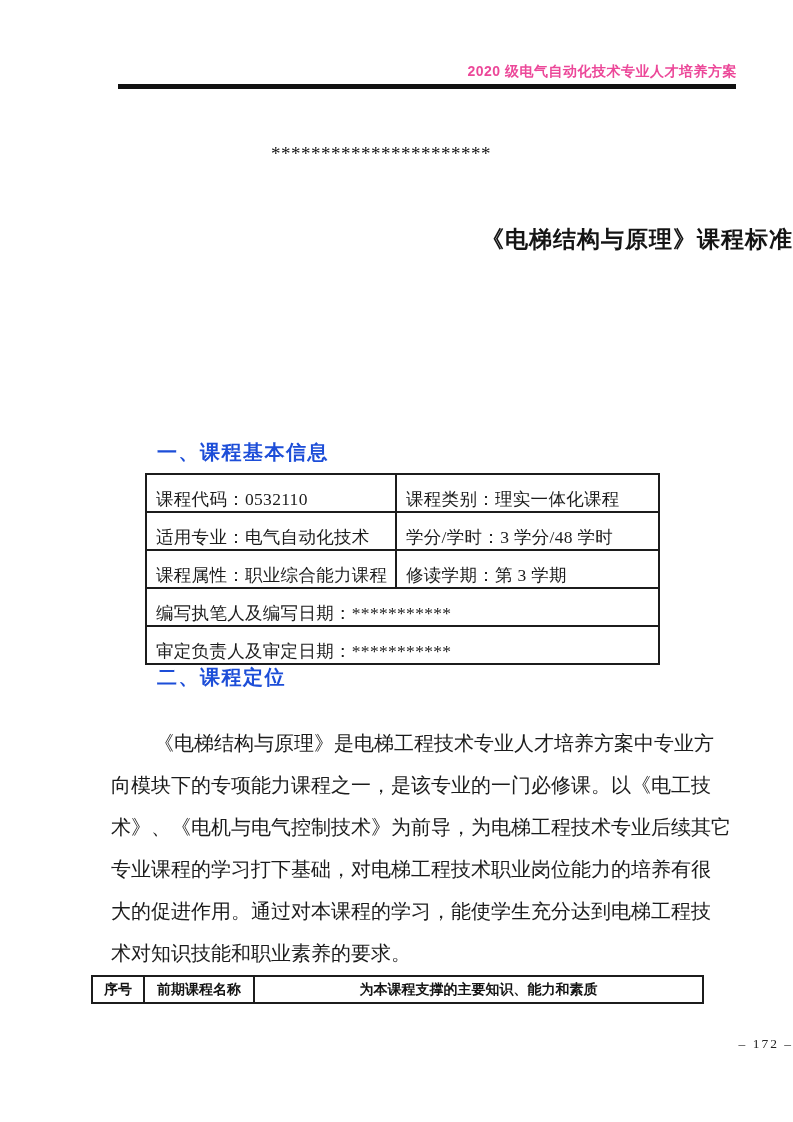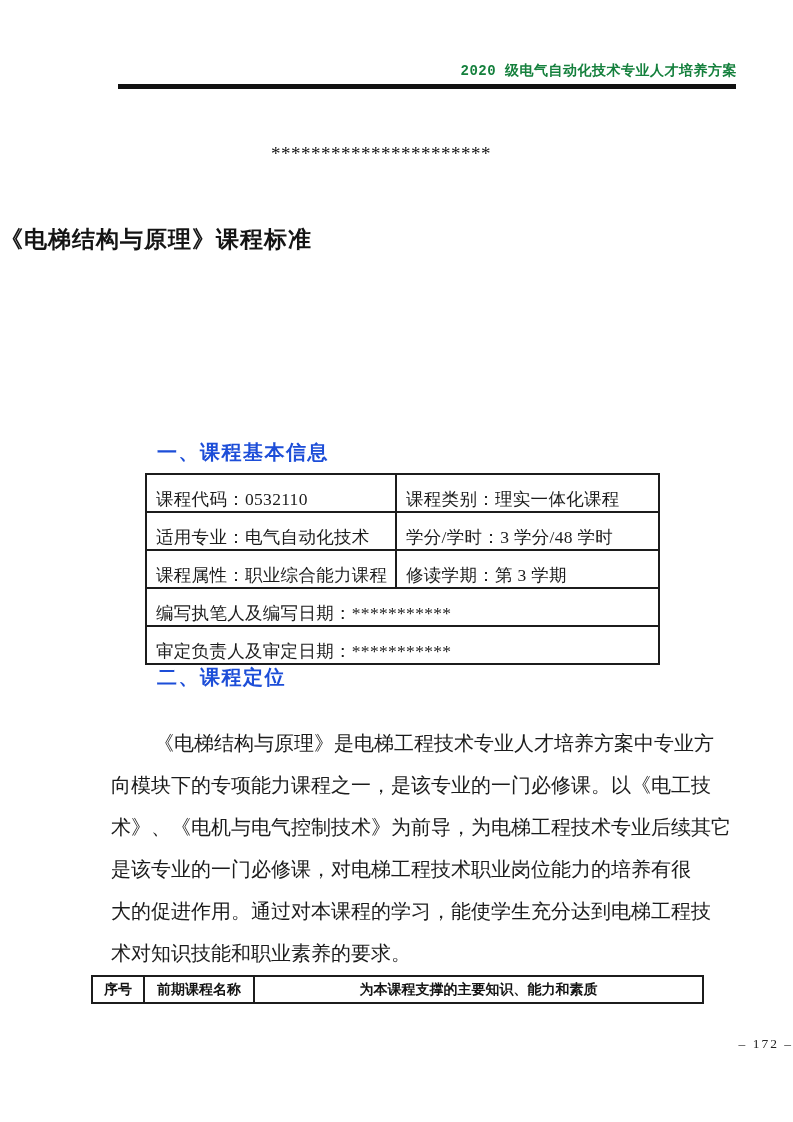--- a/index.html
+++ b/index.html
@@ -13,26 +13,26 @@
     overflow: hidden;
     font-family: "Liberation Serif", "DejaVu Serif", serif;
     color: #1b1b1b;
   }
 
   
   .header-text {
     position: absolute;
     top: 62px;
     right: 56px;
-    font-family: Liberation Mono, monospace;
+    font-family: Liberation Sans, sans-serif;
     font-weight: bold;
     font-size: 14px;
     line-height: 18px;
     letter-spacing: 0.5px;
-    color: #15803d;
+    color: #ec4899;
   }
   .header-rule {
     position: absolute;
     top: 84px;
     left: 118px;
     width: 618px;
     height: 2px;
     border-top: 3px solid #111111;
     border-bottom: 2px solid #111111;
   }
@@ -48,21 +48,21 @@
     color: #161616;
     white-space: nowrap;
   }
 
   
   .doc-title {
     position: absolute;
     top: 224px;
     left: 0;
     width: 100%;
-    text-align: left;
+    text-align: right;
     font-family: "Liberation Serif", "DejaVu Serif", serif;
     font-size: 23px;
     font-weight: 600;
     letter-spacing: 1px;
     color: #141414;
   }
 
   
   .sec-heading {
     position: absolute;
@@ -198,21 +198,21 @@
     </tr>
   </tbody>
     </table>
 
   <div class="sec-heading second">二、课程定位</div>
 
   <div class="body-par">
     <div class="body-line indent">《电梯结构与原理》是电梯工程技术专业人才培养方案中专业方</div>
     <div class="body-line">向模块下的专项能力课程之一，是该专业的一门必修课。以《电工技</div>
     <div class="body-line">术》、《电机与电气控制技术》为前导，为电梯工程技术专业后续其它</div>
-    <div class="body-line">是该专业的一门必修课，对电梯工程技术职业岗位能力的培养有很</div>
+    <div class="body-line">专业课程的学习打下基础，对电梯工程技术职业岗位能力的培养有很</div>
     <div class="body-line">大的促进作用。通过对本课程的学习，能使学生充分达到电梯工程技</div>
     <div class="body-line">术对知识技能和职业素养的要求。</div>
   </div>
 
   <table class="prereq-table">
     <colgroup>
         <col class="p1">
         <col class="p2">
         <col class="p3">
       </colgroup>

